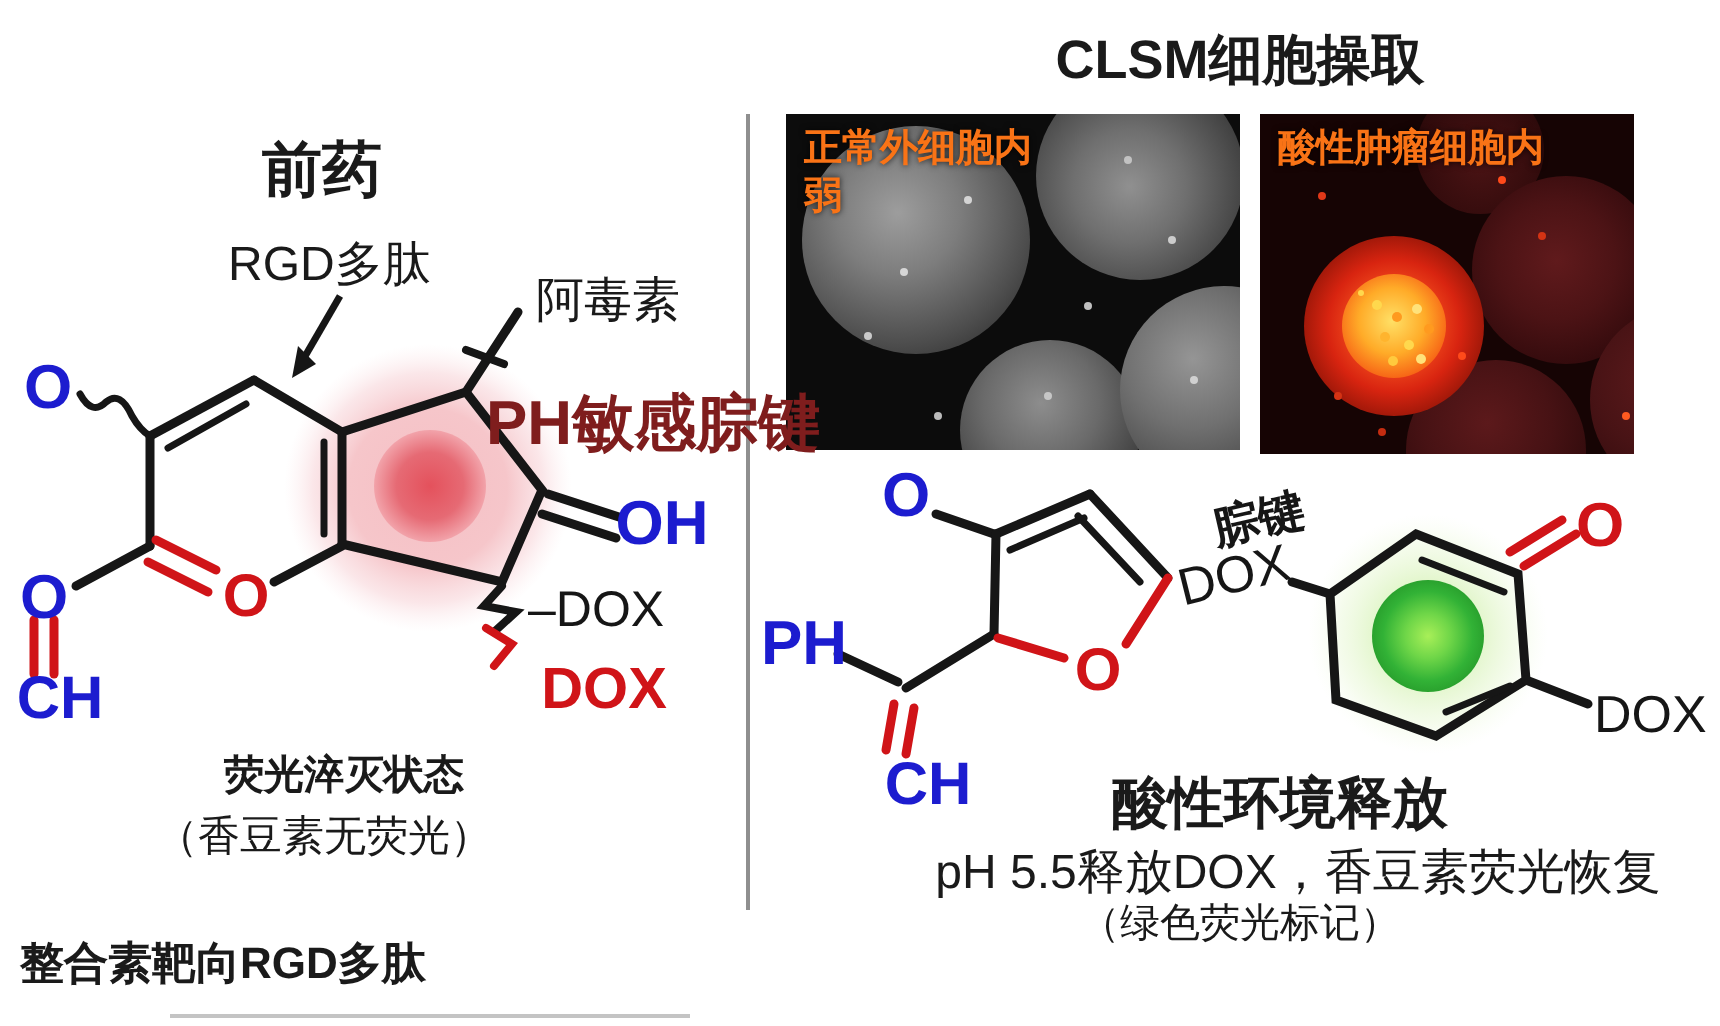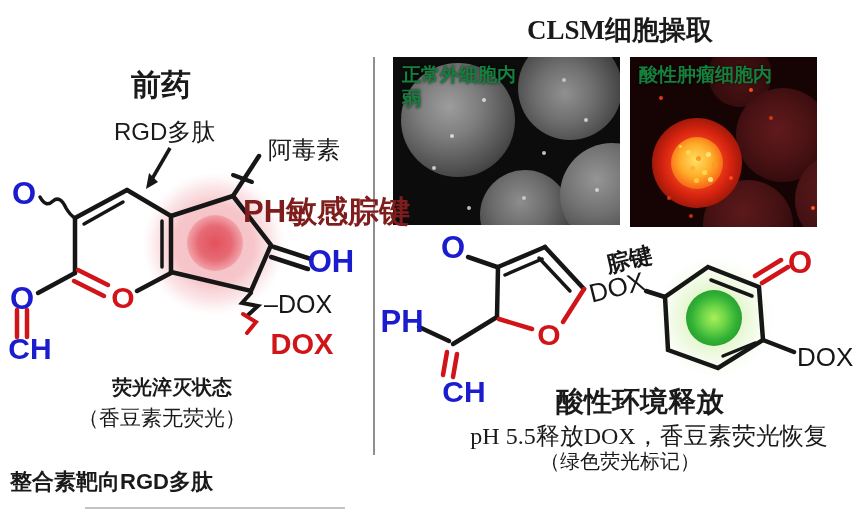--- a/index.html
+++ b/index.html
@@ -1,21 +1,21 @@
 <!DOCTYPE html>
 <html><head>
 <meta charset="utf-8">
 <style>
   html,body{margin:0;padding:0;background:#ffffff;}
   #canvas{position:relative;width:860px;height:513px;background:#ffffff;overflow:hidden;
           font-family:"Liberation Sans","DejaVu Sans",sans-serif;color:#1a1a1a;}
   .abs{position:absolute;}
   .lbl{white-space:nowrap;}
   .bold{font-weight:bold;}
-  .center{text-align:center;font-family:Liberation Serif, serif;}
+  .center{text-align:center;}
   
   #divider{left:373px;top:57px;width:2px;height:398px;background:#8f8f8f;}
   #bottom-line{left:85px;top:507px;width:260px;height:2px;background:#c4c4c4;}
   
   .micro{overflow:hidden;}
   #micro-left{left:393px;top:57px;width:227px;height:168px;background:#0c0c0c;}
   #micro-right{left:630px;top:57px;width:187px;height:170px;background:#160404;}
   .cell{position:absolute;border-radius:50%;}
   
   .gc1{left:8px;top:6px;width:114px;height:114px;
@@ -44,21 +44,21 @@
   .rc3{left:73px;top:123px;width:90px;height:90px;
        background:radial-gradient(circle at 45% 35%, #5c191b 0%, #471214 42%, #2e0a0b 78%, #1c0505 100%);}
   .rc4{left:165px;top:95px;width:96px;height:96px;
        background:radial-gradient(circle at 38% 40%, #5e1a1c 0%, #481315 42%, #300a0c 78%, #1c0505 100%);}
   .rc5{left:78px;top:-14px;width:64px;height:64px;
        background:radial-gradient(circle at 50% 60%, #4a1314 0%, #350c0d 55%, #200606 100%);}
   .rspecks{left:0;top:0;width:2px;height:2px;background:transparent;border-radius:50%;
        box-shadow:30px 40px 0 1px #e03818, 100px 120px 0 1px #ff4a1a, 140px 60px 0 1px #d43314,
                   182px 150px 0 1px #ff5a20, 60px 158px 0 1px #c42c10, 203px 92px 0 1px #e03818,
                   120px 32px 0 1px #ff4a1a, 38px 140px 0 1px #d43314;}
-  .micro-label{position:absolute;left:9px;top:6px;color:#15803d;font-size:19px;line-height:1.25;
+  .micro-label{position:absolute;left:9px;top:6px;color:#f97316;font-size:19px;line-height:1.25;
        font-weight:bold;text-shadow:0 0 3px rgba(0,0,0,0.8);}
   .micro-label span{display:block;}
   
   #clsm-title{left:470px;top:12px;width:300px;font-size:27px;}
   #prodrug-title{left:111px;top:65px;width:100px;font-size:30px;}
   #rgd-label{left:114px;top:116px;font-size:24px;}
   #toxin-label{left:268px;top:134px;font-size:24px;}
   #ph-bond-label{left:243px;top:191px;font-size:31px;font-weight:bold;color:#7f1d1d;z-index:30;}
   #quenched-title{left:82px;top:374px;width:180px;font-size:20px;}
   #quenched-sub{left:72px;top:404px;width:180px;font-size:21px;}

